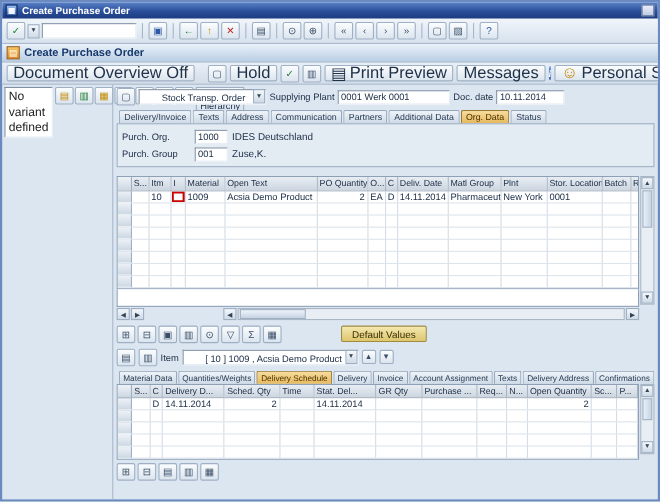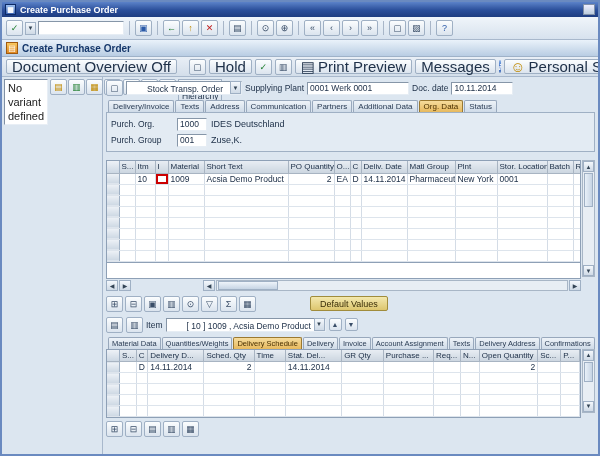--- a/index.html
+++ b/index.html
@@ -258,21 +258,21 @@
                   <col style="width:26px">
                   <col style="width:38px">
               </colgroup>
               <thead>
               <tr>
                 <th class="sel"></th>
                 <th>S...</th>
                 <th>Itm</th>
                 <th>I</th>
                 <th>Material</th>
-                <th>Short Text</th>
+                <th>Open Text</th>
                 <th>PO Quantity</th>
                 <th>O...</th>
                 <th>C</th>
                 <th>Deliv. Date</th>
                 <th>Matl Group</th>
                 <th>Plnt</th>
                 <th>Stor. Location</th>
                 <th>Batch</th>
                 <th>Reqmt No.</th>
               </tr>

